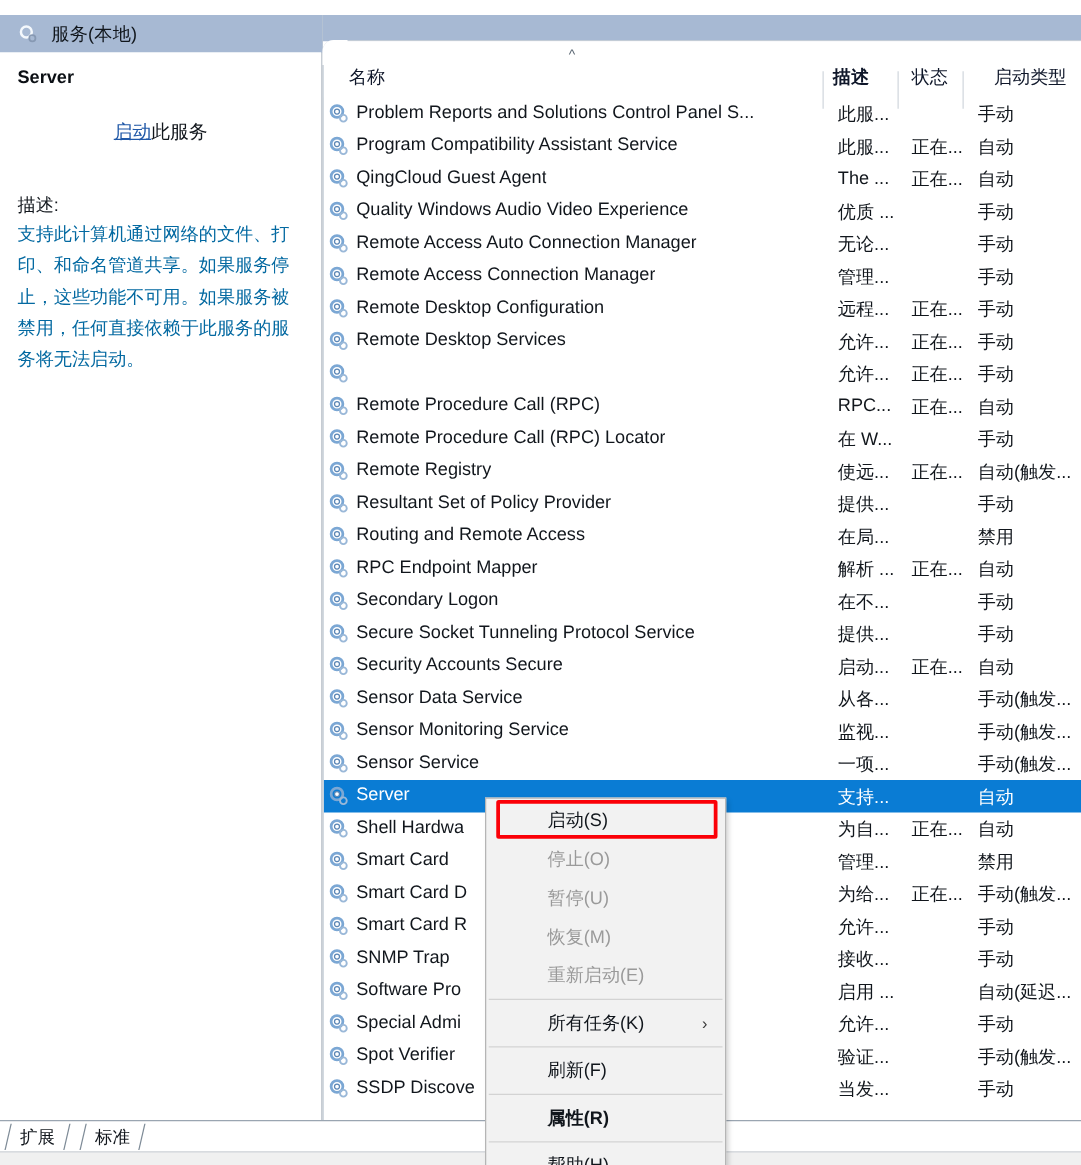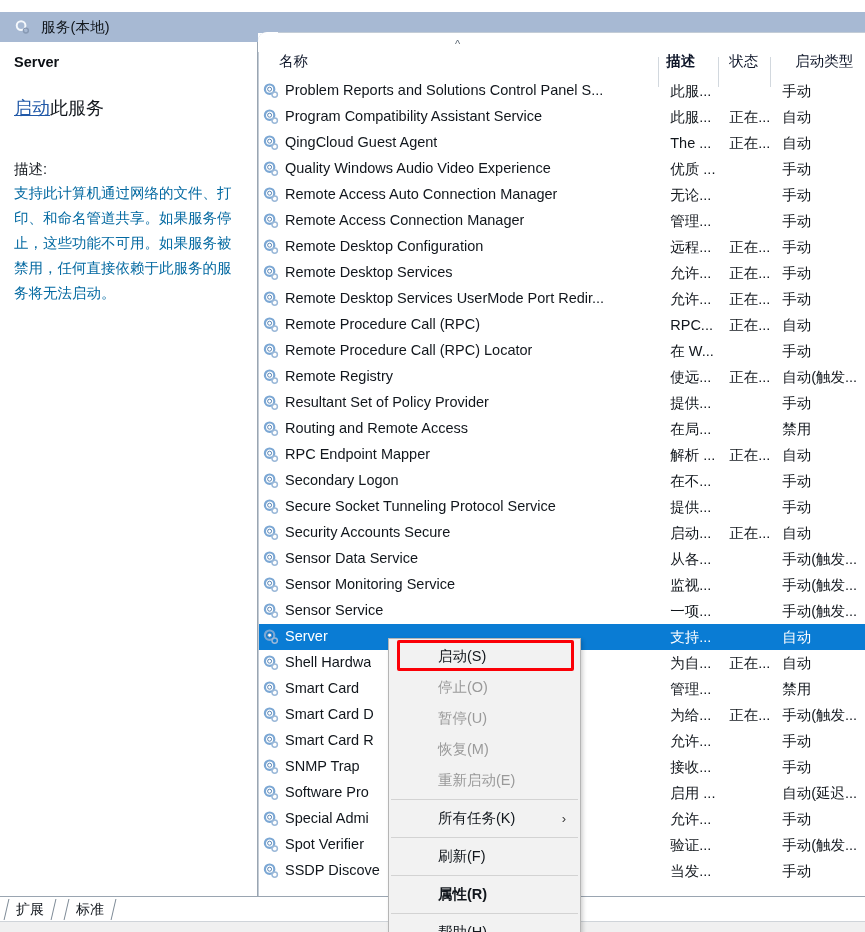--- a/index.html
+++ b/index.html
@@ -59,23 +59,24 @@
     padding: 12px 14px 0 14px;
     background: #fff;
   }
   .svc-title {
     font-size: 14.5px;
     font-weight: bold;
     color: #0b0f14;
     margin: 0 0 26px 0;
   }
   .start-line {
-    font-size: 18px;
+    font-size: 15px;
     color: #11161c;
     margin-bottom: 40px;
+    text-align: center;
   }
   .start-link {
     color: #2159a8;
     text-decoration: underline;
     cursor: pointer;
   }
   .desc-label {
     font-size: 14.5px;
     color: #11161c;
     margin-bottom: 2px;
@@ -433,21 +434,20 @@
         </div>
         <div class="row">
           <div class="c-name">
             <span class="gear">
               <svg viewBox="0 0 18 18">
   <circle cx="7.6" cy="7.2" r="4.7" fill="none" stroke="#7ba7d4" stroke-width="2.2"></circle>
   <circle cx="7.6" cy="7.2" r="2.0" fill="#ffffff" stroke="#5b86b5" stroke-width="1"></circle>
   <circle cx="12.7" cy="12.6" r="2.7" fill="none" stroke="#9ab8d8" stroke-width="1.5"></circle>
 </svg>
             </span>
-            <span class="nm">Remote Desktop Services UserMode Port Redir...</span>
           </div>
           <div class="c-desc">允许...</div>
           <div class="c-state">正在...</div>
           <div class="c-start">手动</div>
         </div>
         <div class="row">
           <div class="c-name">
             <span class="gear">
               <svg viewBox="0 0 18 18">
   <circle cx="7.6" cy="7.2" r="4.7" fill="none" stroke="#7ba7d4" stroke-width="2.2"></circle>

